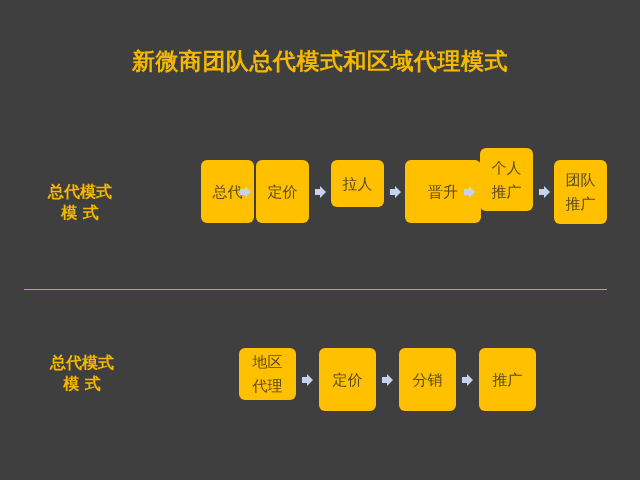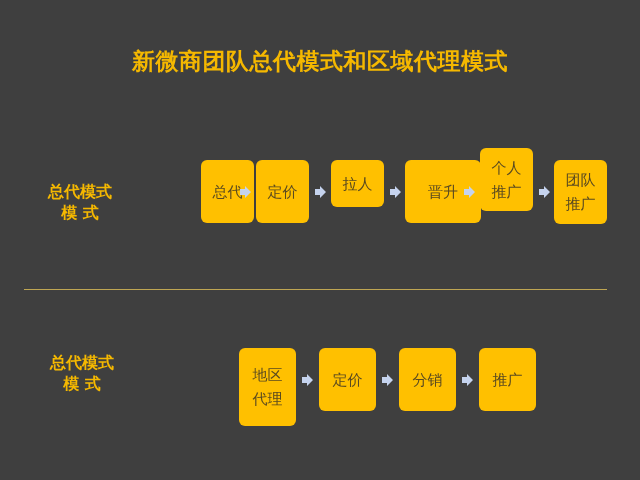--- a/index.html
+++ b/index.html
@@ -84,21 +84,21 @@
   <span>推广</span>
 </div>
 
 <div class="divider"></div>
 
 <div class="row-label" style="left:42px; top:352px; width:80px;">
   <div>总代模式</div>
   <div>模 式</div>
 </div>
 
-<div class="box" style="left:239px; top:348px; width:57px; height:78px;">
+<div class="box" style="left:239px; top:348px; width:57px; height:52px;">
   <span>地区</span>
   <span>代理</span>
 </div>
 <svg class="arrow" style="left:302px; top:374px;" viewBox="0 0 11 12">
     <path d="M0 3h5V0l6 6-6 6V9H0z" fill="#c5d3ee"></path>
   </svg>
 
 <div class="box" style="left:319px; top:348px; width:57px; height:63px;">
   <span>定价</span>
 </div>

